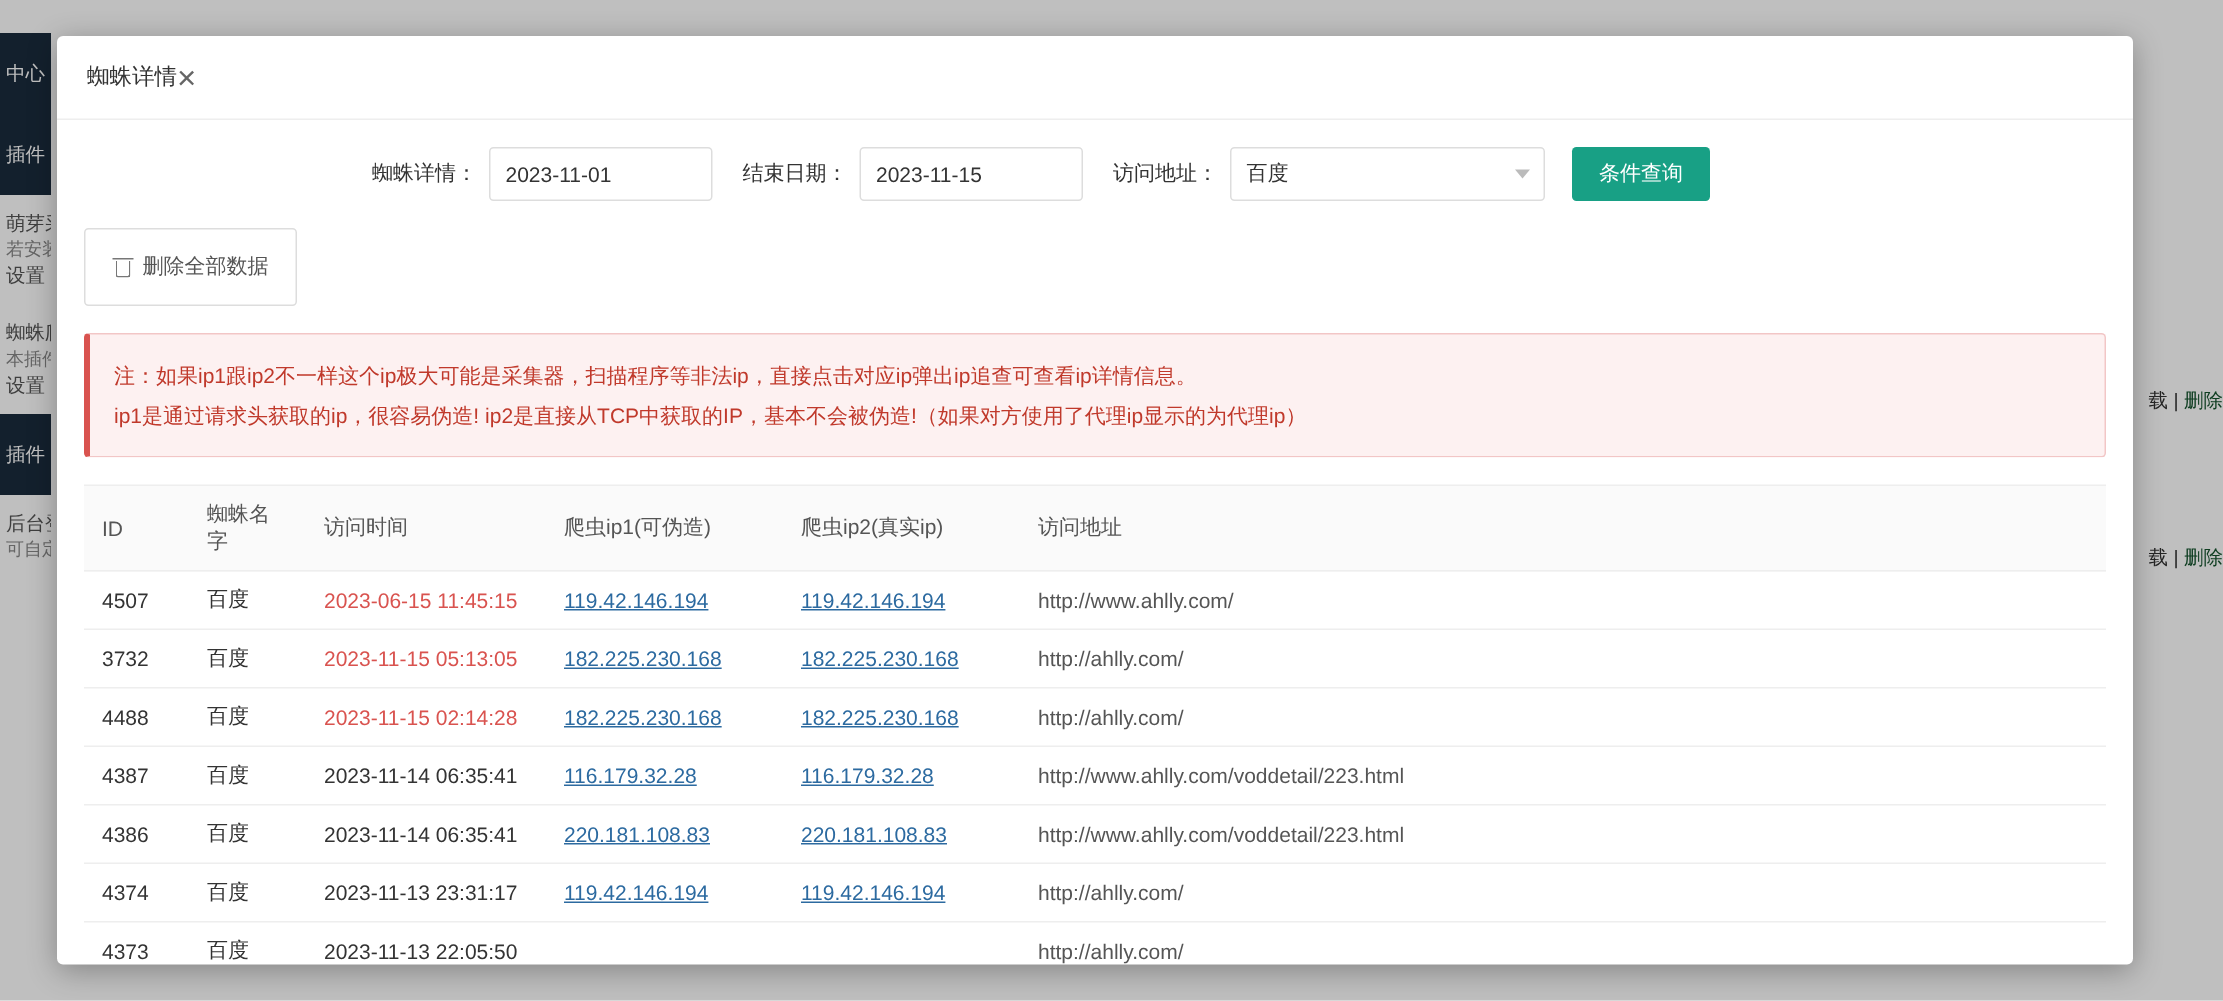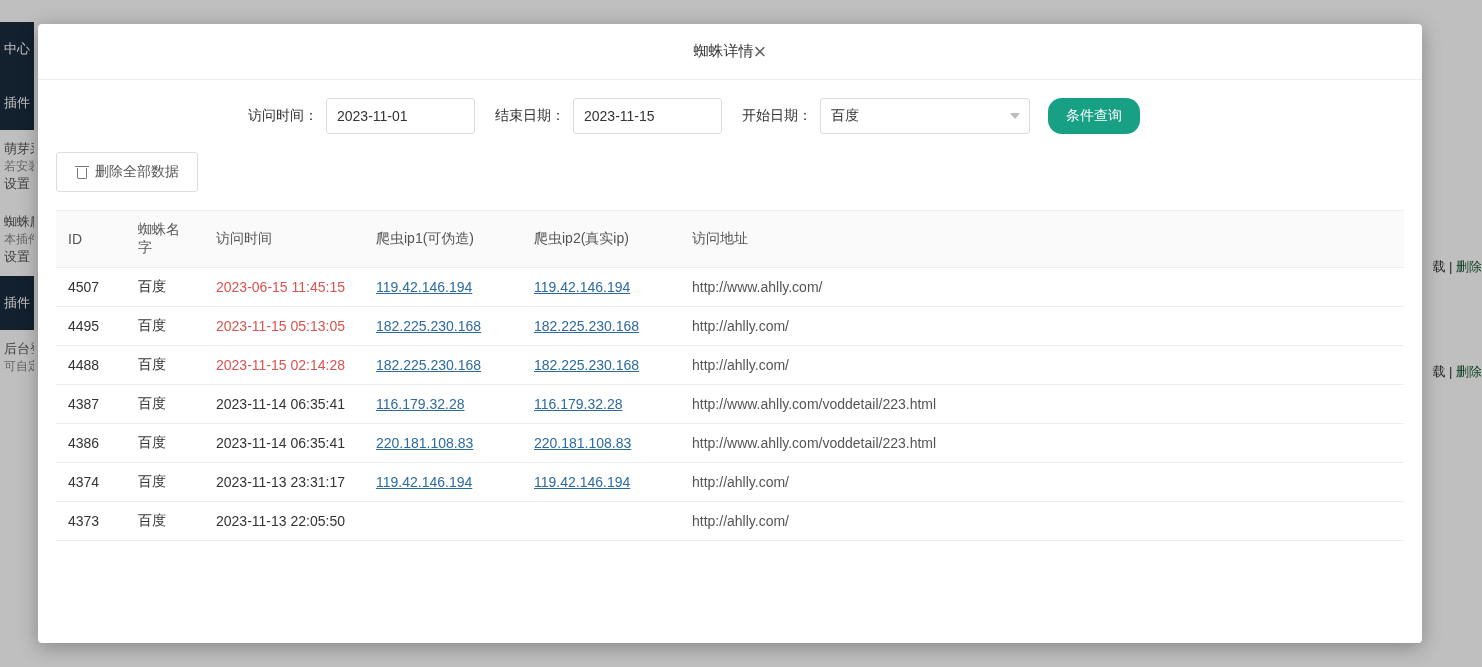--- a/index.html
+++ b/index.html
@@ -7,34 +7,34 @@
   .bg-page { position: absolute; inset: 0; background: #fff; }
   .bg-banner { position: absolute; left: 0; right: 0; top: 0; height: 22px; background: #2a6f5a; color: #cfe6de; font-size: 13px; line-height: 22px; padding-left: 4px; white-space: nowrap; overflow: hidden; }
   .bg-sidebar { position: absolute; left: 0; top: 22px; bottom: 0; width: 34px; background: #fff; overflow: hidden; color: #555; font-size: 13px; }
   .bg-side-hdr { background: #1a2b3c; color: #fff; height: 54px; line-height: 54px; padding-left: 4px; white-space: nowrap; }
   .bg-side-block { padding: 10px 4px; white-space: nowrap; }
   .bg-side-sub { color: #888; font-size: 12px; }
   .bg-right { position: absolute; right: 0; top: 240px; color: #333; font-size: 13px; white-space: nowrap; }
   .bg-right a.del { color: #14532d; text-decoration: none; margin-top: 33px; }
   .overlay { position: absolute; inset: 0; background: rgba(0,0,0,0.25); }
   .modal { position: absolute; left: 38px; top: 24px; right: 60px; bottom: 24px; background: #fff; border-radius: 4px; box-shadow: 0 4px 20px rgba(0,0,0,0.3); display: flex; flex-direction: column; }
-  .modal-header { height: 56px; display: flex; align-items: center; justify-content: center; padding: 0 20px; border-bottom: 1px solid #eee; }
+  .modal-header { height: 56px; display: flex; align-items: center; justify-content: flex-start; padding: 0 20px; border-bottom: 1px solid #eee; }
   .modal-title { font-size: 15px; color: #333; }
   .close-btn { font-size: 22px; color: #666; cursor: pointer; background: none; border: none; line-height: 1; }
   .modal-body { flex: 1; overflow-y: auto; padding: 18px; position: relative; }
   .modal-body::-webkit-scrollbar { width: 10px; }
   .modal-body::-webkit-scrollbar-thumb { background: #c0c0c0; border-radius: 4px; }
   .filter-row { display: flex; align-items: center; gap: 8px; margin-bottom: 18px; padding-left: 180px; }
   .filter-label { font-size: 14px; color: #333; margin-left: 12px; }
   .date-input { height: 36px; width: 149px; border: 1px solid #ddd; border-radius: 3px; padding: 0 10px; font-size: 14px; color: #333; background: #fff; }
   .select-wrap { position: relative; width: 210px; }
   .select-input { height: 36px; width: 100%; border: 1px solid #ddd; border-radius: 3px; padding: 0 30px 0 10px; font-size: 14px; color: #333; background: #fff; display: flex; align-items: center; cursor: pointer; }
   .select-caret { position: absolute; right: 10px; top: 50%; transform: translateY(-50%); width: 0; height: 0; border-left: 5px solid transparent; border-right: 5px solid transparent; border-top: 6px solid #bbb; }
-  .query-btn { height: 36px; padding: 0 18px; background: #18a085; color: #fff; border: none; border-radius: 14px; font-size: 14px; cursor: pointer; margin-left: 10px; }
-  .delete-all-btn { height: 40px; padding: 0 18px; background: #fff; border: 1px solid #ddd; border-radius: 3px; font-size: 14px; color: #555; cursor: pointer; display: inline-flex; align-items: center; gap: 6px; margin-bottom: 18px; }
+  .query-btn { height: 36px; padding: 0 18px; background: #18a085; color: #fff; border: none; border-radius: 3px; font-size: 14px; cursor: pointer; margin-left: 10px; }
+  .delete-all-btn { height: 52px; padding: 0 18px; background: #fff; border: 1px solid #ddd; border-radius: 3px; font-size: 14px; color: #555; cursor: pointer; display: inline-flex; align-items: center; gap: 6px; margin-bottom: 18px; }
   .trash-icon { display: inline-block; width: 14px; height: 14px; position: relative; }
   .trash-icon::before { content: ""; position: absolute; left: 2px; right: 2px; bottom: 0; top: 3px; border: 1.2px solid #777; border-top: none; border-radius: 0 0 2px 2px; }
   .trash-icon::after { content: ""; position: absolute; left: 0; right: 0; top: 1px; height: 2px; border-top: 1.2px solid #777; }
   .alert-box { border: 1px solid #f2c6c6; border-left: 4px solid #d9534f; background: #fdf1f1; color: #c0392b; padding: 14px 16px; border-radius: 3px; margin-bottom: 18px; font-size: 14px; line-height: 1.9; }
   table.data-table { width: 100%; border-collapse: collapse; font-size: 14px; }
   table.data-table th, table.data-table td { text-align: left; padding: 10px 12px; border-bottom: 1px solid #eee; }
   table.data-table thead th { background: #fafafa; color: #555; font-weight: normal; border-top: 1px solid #eee; }
   .red-time { color: #d9534f; }
   .ip-link { color: #2c6aa0; text-decoration: underline; cursor: pointer; }
   .url-cell { color: #555; }
@@ -77,39 +77,43 @@
 <div class="overlay"></div>
 
 <div class="modal">
   <div class="modal-header">
     <span class="modal-title">蜘蛛详情</span>
     <button class="close-btn">×</button>
   </div>
   <div class="modal-body">
 
     <div class="filter-row">
-      <span class="filter-label">访问时间：</span>
+      <span class="filter-label">蜘蛛详情：</span>
       <input class="date-input" value="2023-11-01" style="">
       <span class="filter-label">结束日期：</span>
       <input class="date-input" value="2023-11-15" style="">
-      <span class="filter-label">开始日期：</span>
+      <span class="filter-label">访问地址：</span>
       <div class="select-wrap">
         <div class="select-input">
             <span>百度</span>
           </div>
         <span class="select-caret"></span>
       </div>
       <button class="query-btn">条件查询</button>
     </div>
 
     <button class="delete-all-btn">
       <span class="trash-icon"></span>
       <span>删除全部数据</span>
     </button>
 
+    <div class="alert-box">
+      <div>注：如果ip1跟ip2不一样这个ip极大可能是采集器，扫描程序等非法ip，直接点击对应ip弹出ip追查可查看ip详情信息。</div>
+      <div>ip1是通过请求头获取的ip，很容易伪造! ip2是直接从TCP中获取的IP，基本不会被伪造!（如果对方使用了代理ip显示的为代理ip）</div>
+    </div>
 
     <table class="data-table">
       <thead>
         <tr>
           <th class="col-id">ID</th>
           <th class="col-name">蜘蛛名字</th>
           <th class="col-time">访问时间</th>
           <th class="col-ip">爬虫ip1(可伪造)</th>
           <th class="col-ip">爬虫ip2(真实ip)</th>
           <th>访问地址</th>
@@ -118,21 +122,21 @@
       <tbody id="table-body">
           <tr>
             <td>4507</td>
             <td>百度</td>
             <td class="red-time">2023-06-15 11:45:15</td>
             <td><a class="ip-link">119.42.146.194</a></td>
             <td><a class="ip-link">119.42.146.194</a></td>
             <td class="url-cell">http://www.ahlly.com/</td>
           </tr>
           <tr>
-            <td>4495</td>
+            <td>3732</td>
             <td>百度</td>
             <td class="red-time">2023-11-15 05:13:05</td>
             <td><a class="ip-link">182.225.230.168</a></td>
             <td><a class="ip-link">182.225.230.168</a></td>
             <td class="url-cell">http://ahlly.com/</td>
           </tr>
           <tr>
             <td>4488</td>
             <td>百度</td>
             <td class="red-time">2023-11-15 02:14:28</td>

